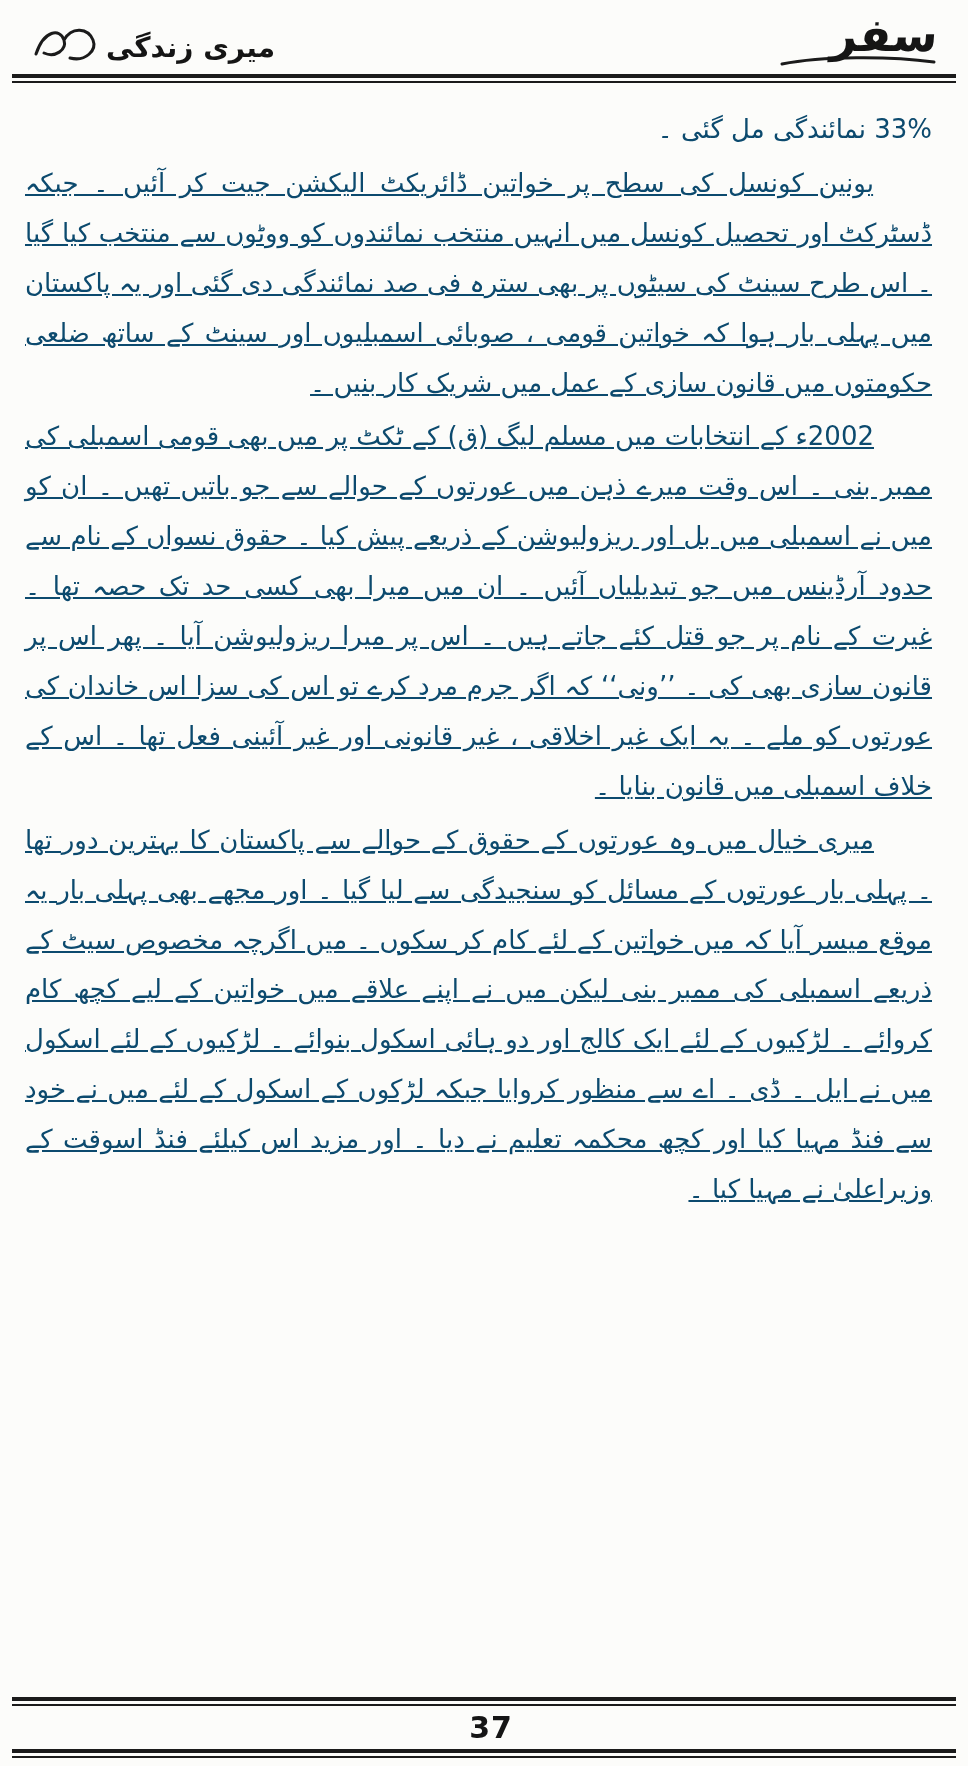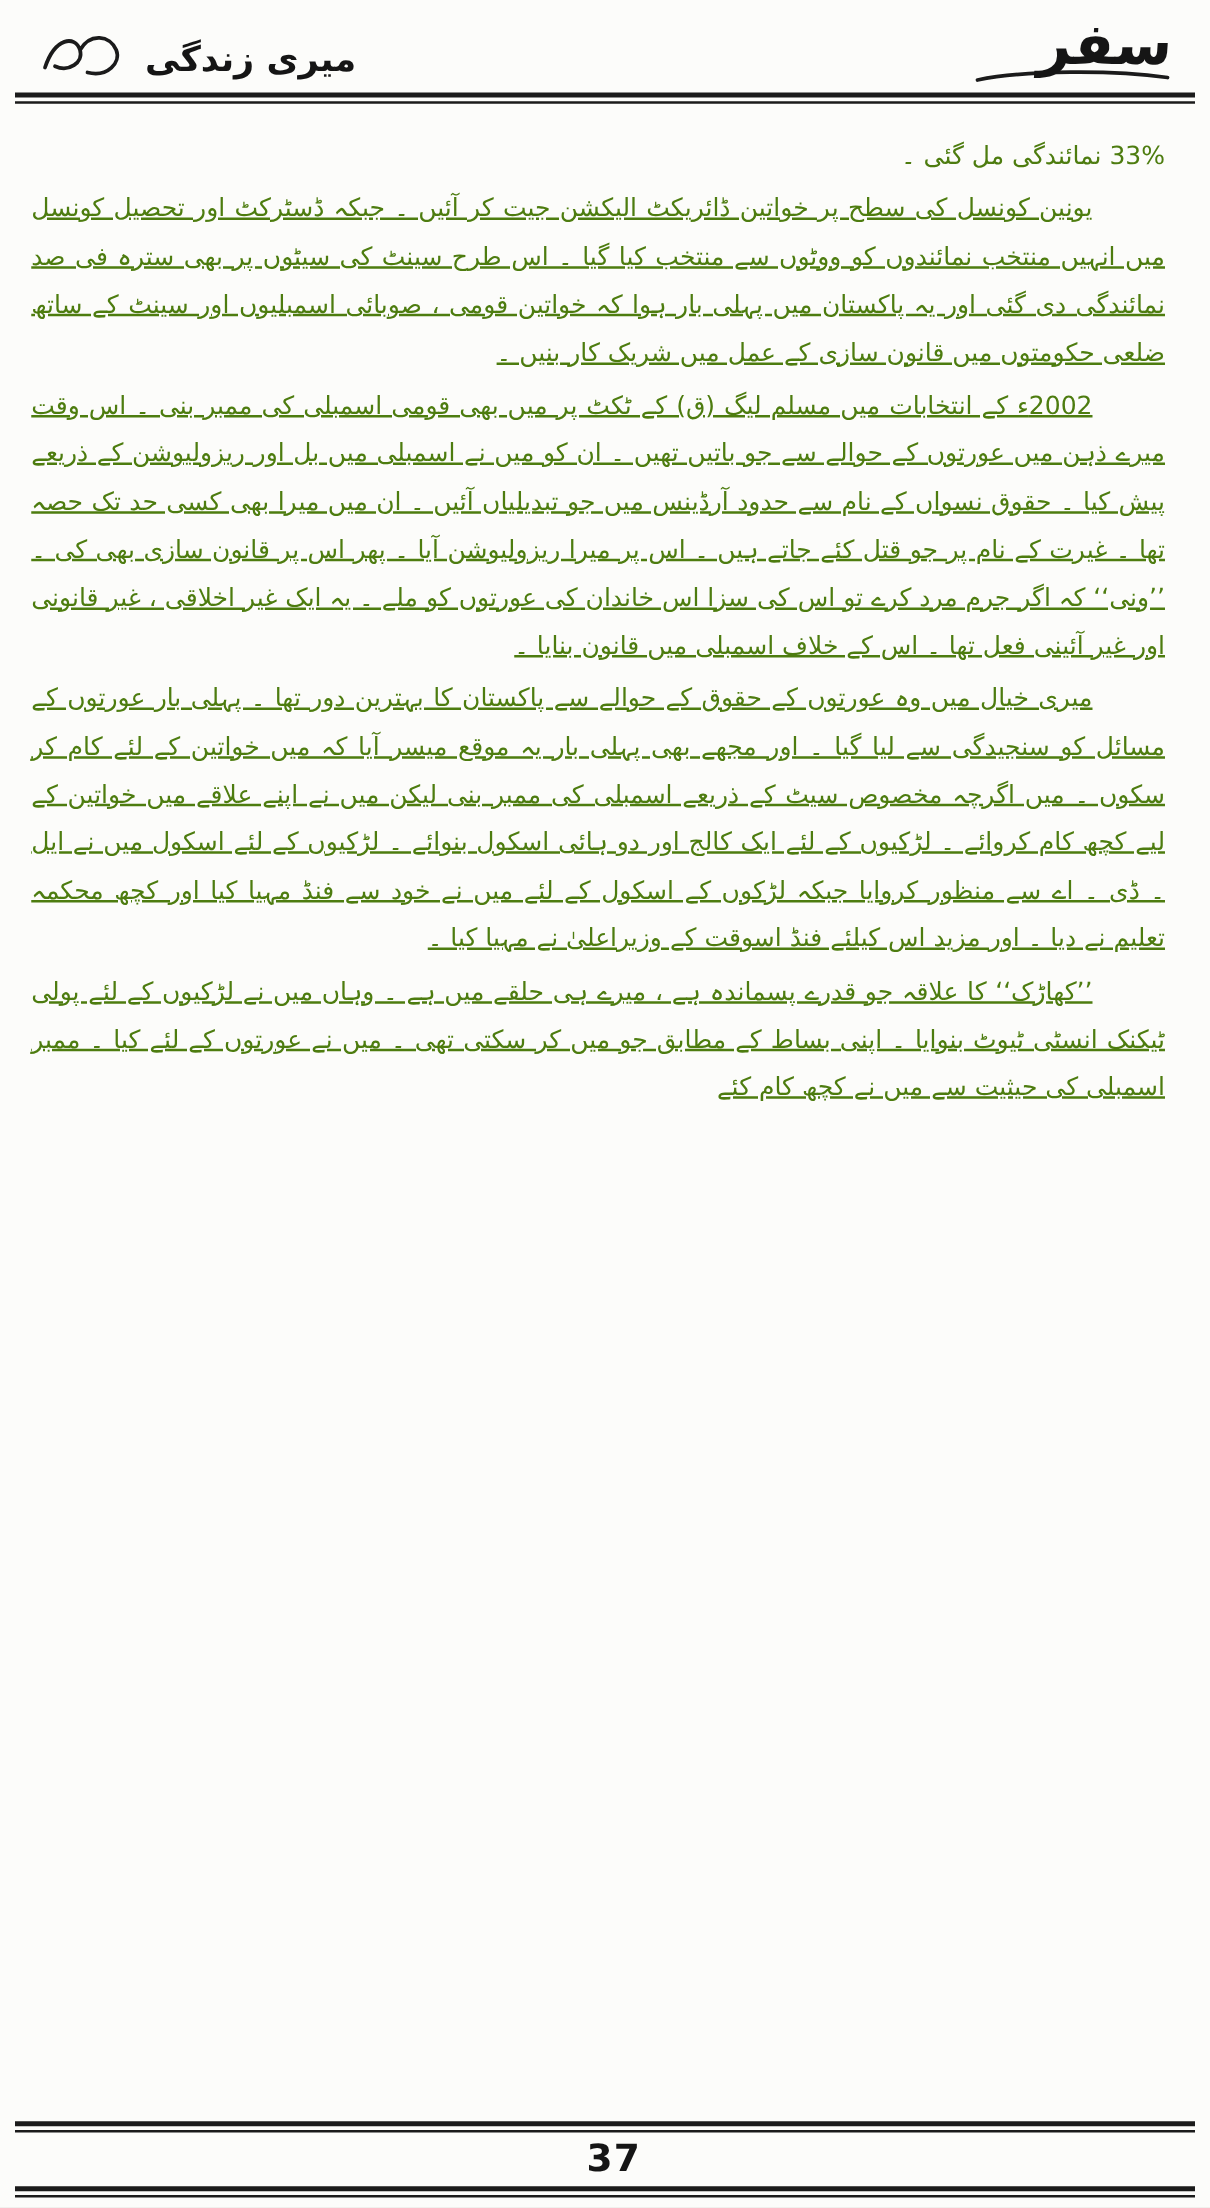--- a/index.html
+++ b/index.html
@@ -37,44 +37,44 @@
     font-size: 46px;
     font-weight: bold;
     line-height: 1.0;
     transform: skewX(-4deg);
     letter-spacing: 1px;
   }
   .section-swash { margin-top: -4px; }
   .header-left {
     display: flex;
     align-items: flex-end;
-    gap: 14px;
+    gap: 4px;
   }
   .article-title {
     font-size: 28px;
     font-weight: bold;
     line-height: 1.1;
     padding-bottom: 4px;
   }
   .rule-double {
     margin: 2px 12px 0 12px;
     height: 3px;
     border-top: 4px solid #1b1b1b;
     border-bottom: 2px solid #1b1b1b;
   }
   
   .article-body {
     flex: 1;
     direction: rtl;
     unicode-bidi: plaintext;
     text-align: justify;
     padding: 22px 36px 0 25px;
-    font-size: 20px;
+    font-size: 26px;
     line-height: 1.92;
-    color: #4d7c0f;
+    color: #0c4a6e;
   }
   .article-body p {
     margin: 0 0 4px 0;
   }
   .article-body p.indent {
     text-indent: 58px; 
     text-decoration: underline;
   }
   
   .page-footer {
@@ -112,21 +112,20 @@
       </svg>
     </div>
   </div>
   <div class="rule-double"></div>
 
   <div class="article-body">
     <p>33% نمائندگی مل گئی ۔</p>
     <p class="indent">یونین کونسل کی سطح پر خواتین ڈائریکٹ الیکشن جیت کر آئیں ۔ جبکہ ڈسٹرکٹ اور تحصیل کونسل میں انہیں منتخب نمائندوں کو ووٹوں سے منتخب کیا گیا ۔ اس طرح سینٹ کی سیٹوں پر بھی سترہ فی صد نمائندگی دی گئی اور یہ پاکستان میں پہلی بار ہوا کہ خواتین قومی ، صوبائی اسمبلیوں اور سینٹ کے ساتھ ضلعی حکومتوں میں قانون سازی کے عمل میں شریک کار بنیں ۔</p>
     <p class="indent">2002ء کے انتخابات میں مسلم لیگ (ق) کے ٹکٹ پر میں بھی قومی اسمبلی کی ممبر بنی ۔ اس وقت میرے ذہن میں عورتوں کے حوالے سے جو باتیں تھیں ۔ ان کو میں نے اسمبلی میں بل اور ریزولیوشن کے ذریعے پیش کیا ۔ حقوق نسواں کے نام سے حدود آرڈینس میں جو تبدیلیاں آئیں ۔ ان میں میرا بھی کسی حد تک حصہ تھا ۔ غیرت کے نام پر جو قتل کئے جاتے ہیں ۔ اس پر میرا ریزولیوشن آیا ۔ پھر اس پر قانون سازی بھی کی ۔ ’’ونی‘‘ کہ اگر جرم مرد کرے تو اس کی سزا اس خاندان کی عورتوں کو ملے ۔ یہ ایک غیر اخلاقی ، غیر قانونی اور غیر آئینی فعل تھا ۔ اس کے خلاف اسمبلی میں قانون بنایا ۔</p>
     <p class="indent">میری خیال میں وہ عورتوں کے حقوق کے حوالے سے پاکستان کا بہترین دور تھا ۔ پہلی بار عورتوں کے مسائل کو سنجیدگی سے لیا گیا ۔ اور مجھے بھی پہلی بار یہ موقع میسر آیا کہ میں خواتین کے لئے کام کر سکوں ۔ میں اگرچہ مخصوص سیٹ کے ذریعے اسمبلی کی ممبر بنی لیکن میں نے اپنے علاقے میں خواتین کے لیے کچھ کام کروائے ۔ لڑکیوں کے لئے ایک کالج اور دو ہائی اسکول بنوائے ۔ لڑکیوں کے لئے اسکول میں نے ایل ۔ ڈی ۔ اے سے منظور کروایا جبکہ لڑکوں کے اسکول کے لئے میں نے خود سے فنڈ مہیا کیا اور کچھ محکمہ تعلیم نے دیا ۔ اور مزید اس کیلئے فنڈ اسوقت کے وزیراعلیٰ نے مہیا کیا ۔</p>
-    <p class="indent">’’کھاڑک‘‘ کا علاقہ جو قدرے پسماندہ ہے ، میرے ہی حلقے میں ہے ۔ وہاں میں نے لڑکیوں کے لئے پولی ٹیکنک انسٹی ٹیوٹ بنوایا ۔ اپنی بساط کے مطابق جو میں کر سکتی تھی ۔ میں نے عورتوں کے لئے کیا ۔ ممبر اسمبلی کی حیثیت سے میں نے کچھ کام کئے</p>
   </div>
 
   <div class="page-footer">
     <div class="rule-double"></div>
     <div class="page-number-row">
       <span class="page-number">37</span>
     </div>
     <div class="rule-double"></div>
   </div>
 

